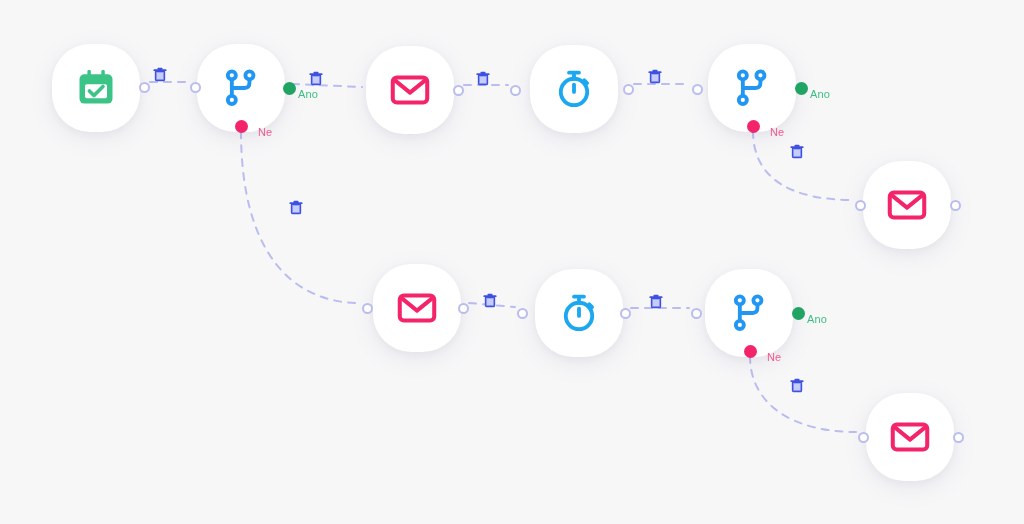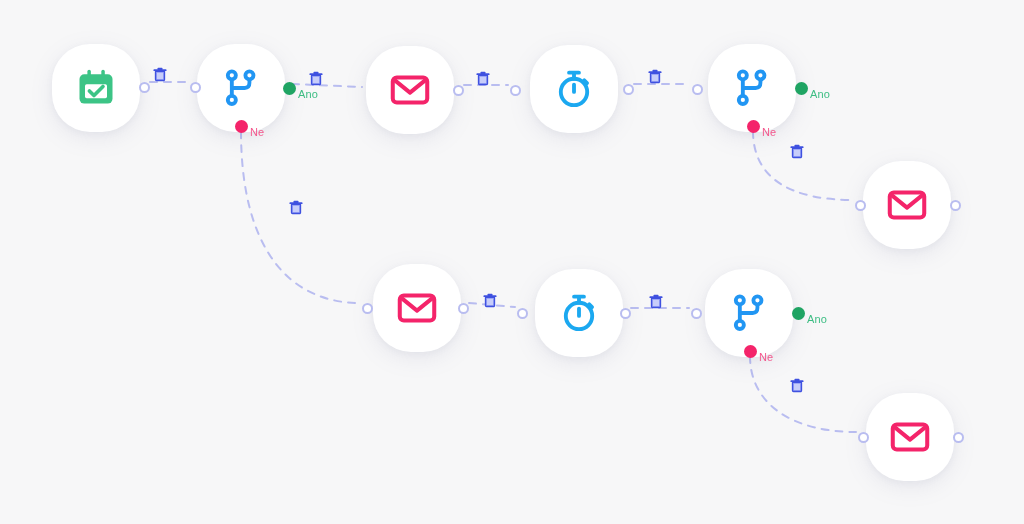--- a/index.html
+++ b/index.html
@@ -59,21 +59,21 @@
   .dot-yes { background: #1fa463; }
   .dot-no  { background: #f4246a; }
   .branch-label {
     position: absolute;
     font-size: 11px;
     font-family: "Liberation Sans", sans-serif;
     white-space: nowrap;
     letter-spacing: 0.1px;
   }
   .label-yes { color: #3dbd83; }
-  .label-no  { color: #f4568c; }
+  .label-no  { color: #f4568c; margin-left: 8px; }
   .trash {
     position: absolute;
     width: 16px;
     height: 17px;
   }
 </style>
 </head>
 <body>
 
 <div id="canvas">

